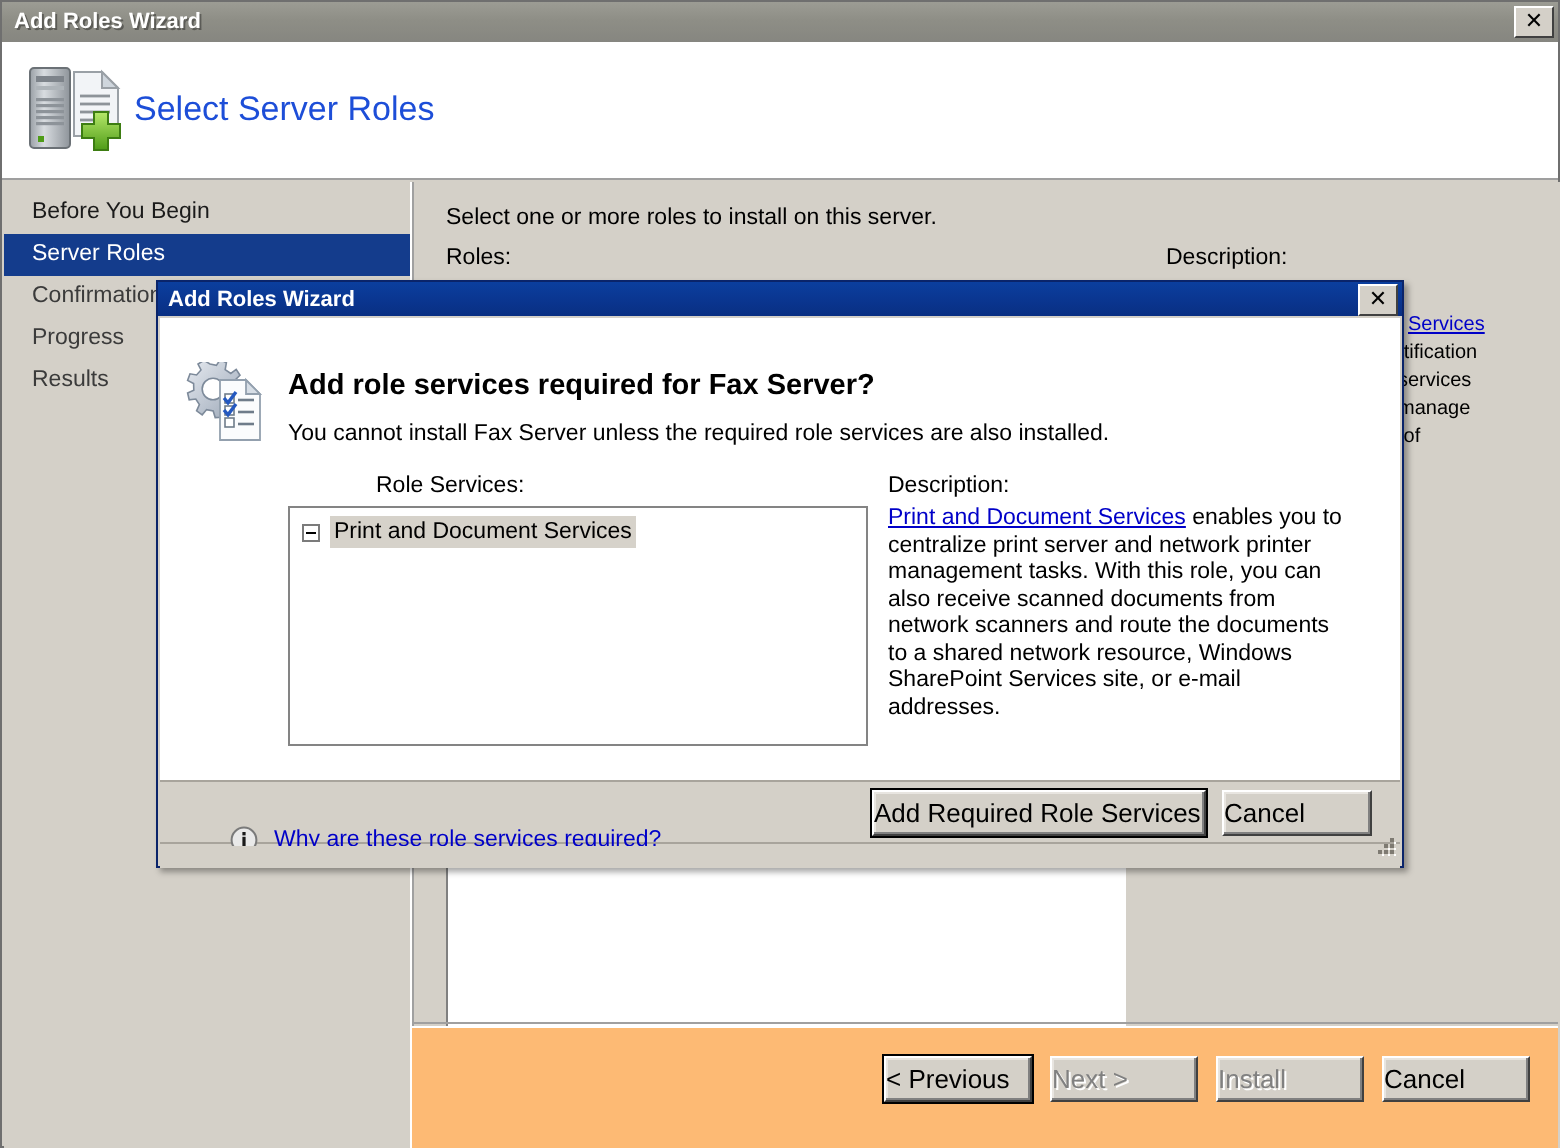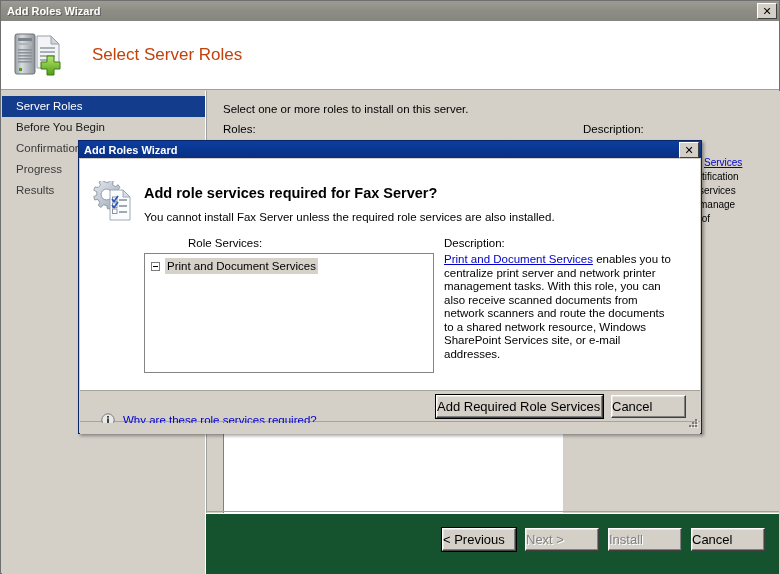--- a/index.html
+++ b/index.html
@@ -63,22 +63,22 @@
     height: 69px;
     background: #ffffff;
     border-bottom: 1px solid #9f9f9f;
     display: flex;
     align-items: center;
     box-sizing: border-box;
     padding-left: 10px;
   }
   #header-title {
     font-size: 17px;
-    color: #c2410c;
-    margin-left: 29px;
+    color: #1d4ed8;
+    margin-left: 4px;
     font-family: "Liberation Sans", sans-serif;
   }
 
   
   #wizard-body {
     position: absolute;
     left: 1px; top: 90px;
     width: 778px;
     height: 483px;
     display: flex;
@@ -160,21 +160,21 @@
     text-decoration: underline;
     white-space: nowrap;
   }
 
   
   #wizard-footer {
     position: absolute;
     left: 205px; top: 512px;
     width: 573px;
     height: 61px;
-    background: #14532d;
+    background: #fdba74;
     border-top: 1px solid #ffffff;
     box-sizing: border-box;
   }
   #wizard-footer-sep {
     position: absolute;
     left: 205px; top: 510px;
     width: 573px;
     height: 1px;
     background: #a0a0a0;
   }
@@ -341,21 +341,21 @@
   #btn-dlg-cancel { right: 14px; width: 75px; }
   #inner-statusbar {
     position: absolute;
     left: 1px; top: 282px;
     width: 620px;
     height: 11px;
     background: #d4d0c8;
   }
   #info-row {
     position: absolute;
-    left: 22px; top: 272px;
+    left: 36px; top: 272px;
     display: flex;
     align-items: center;
     gap: 8px;
     text-align: center;
   }
   #info-link {
     font-size: 11.5px;
     color: #0000c8;
     text-decoration: underline;
     white-space: nowrap;
@@ -414,22 +414,22 @@
         </g>
         <path d="M30 32 h6 v-6 h7 v6 h6 v7 h-6 v6 h-7 v-6 h-6 z" fill="url(#plusG)" stroke="#3d7d12"></path>
       </svg>
     </span>
     <div id="header-title">Select Server Roles</div>
   </div>
 
   <div id="wizard-body">
 
     <div id="sidebar">
+      <div class="sidebar-item">Before You Begin</div>
       <div class="sidebar-item selected">Server Roles</div>
-      <div class="sidebar-item">Before You Begin</div>
       <div class="sidebar-item dim">Confirmation</div>
       <div class="sidebar-item dim">Progress</div>
       <div class="sidebar-item dim">Results</div>
     </div>
 
     <div id="content-pane">
       <div id="content-intro">Select one or more roles to install on this server.</div>
       <div id="roles-label">Roles:</div>
       <div id="description-label">Description:</div>
 

